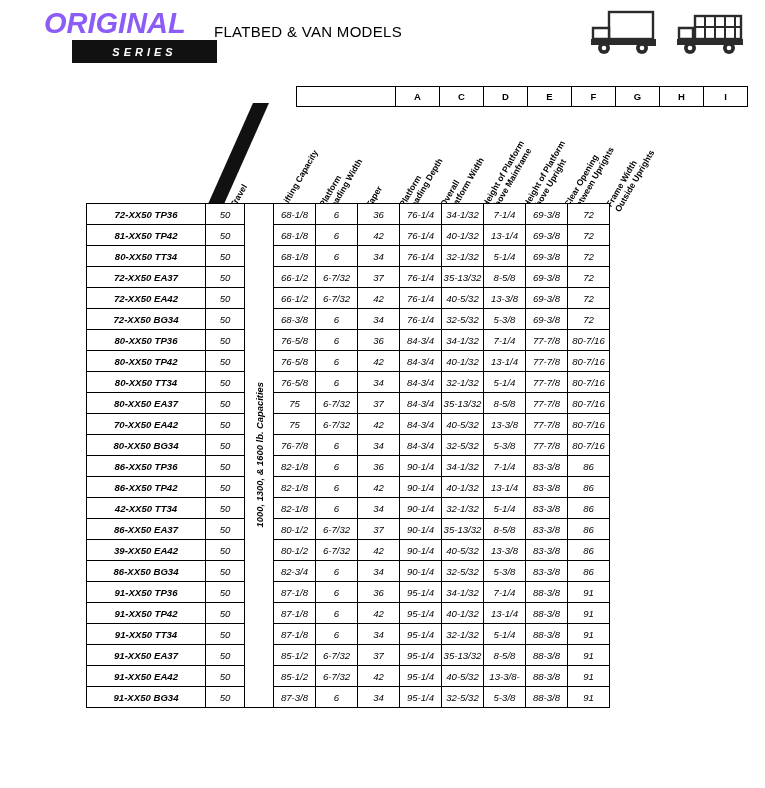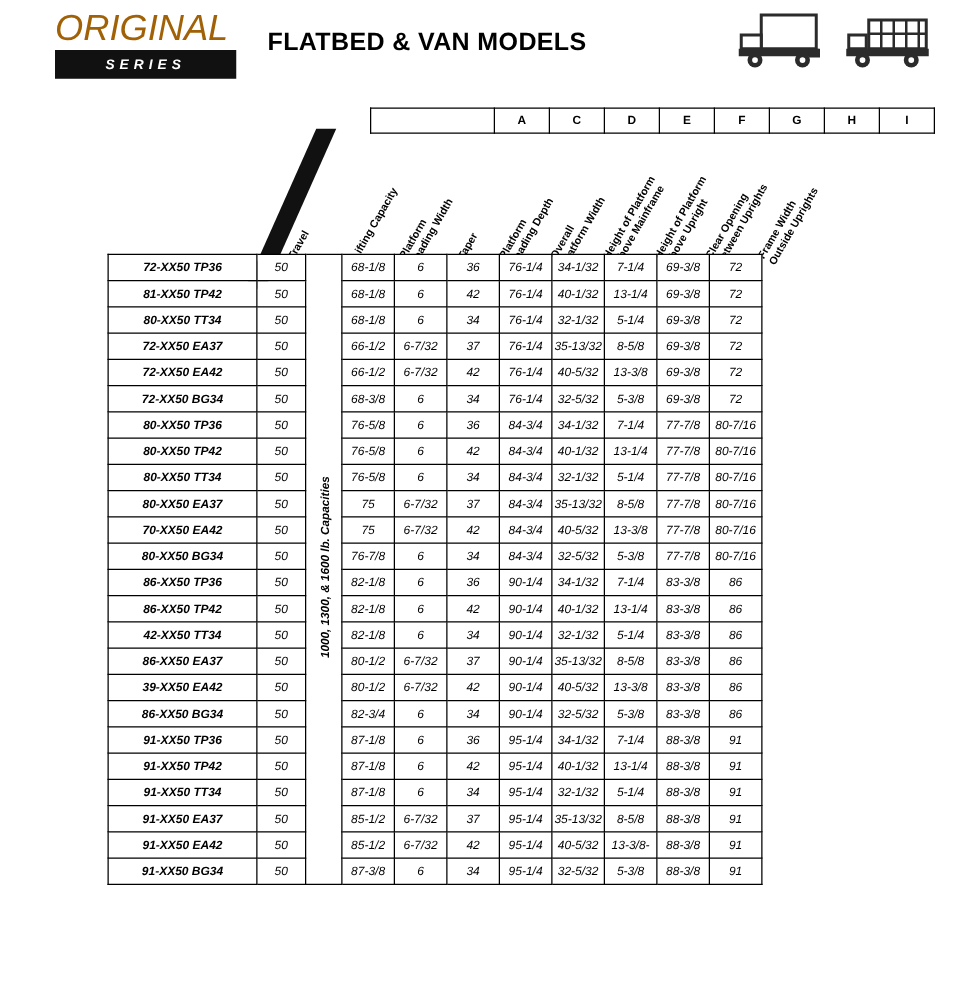--- a/index.html
+++ b/index.html
@@ -10,36 +10,37 @@
     color:#000;
     position:relative;
     overflow:hidden;
   }
 
   
   #header{position:absolute;left:0;top:0;width:765px;height:70px;}
   #logo-block{position:absolute;left:44px;top:8px;width:145px;}
   #logo-original{
     font-family:"Liberation Sans", sans-serif;
-    font-weight:normal;font-style:italic;
+    font-weight:bold;font-style:italic;
     font-size:29px;letter-spacing:0px;
-    line-height:30px;color:#a16207;
+    line-height:30px;color:#8b5cf6;
   }
   #logo-series-wrap{
     margin-top:2px;background:#111;color:#fff;
     display:block;width:145px;text-align:center;
     padding:2px 0 3px 0;
+    margin-left:28px;
   }
   #logo-series{
     font-size:11px;font-weight:bold;letter-spacing:4px;
     font-style:italic;
   }
   #doc-title{
     position:absolute;left:214px;top:23px;
-    font-size:20px;font-weight:bold;letter-spacing:0.3px;
+    font-size:15px;font-weight:normal;letter-spacing:0.3px;
   }
 
   
   #trucks{position:absolute;right:18px;top:8px;width:160px;height:54px;}
 
   
   #table-area{position:absolute;left:0;top:86px;width:765px;}
 
   table{border-collapse:collapse;}
 

